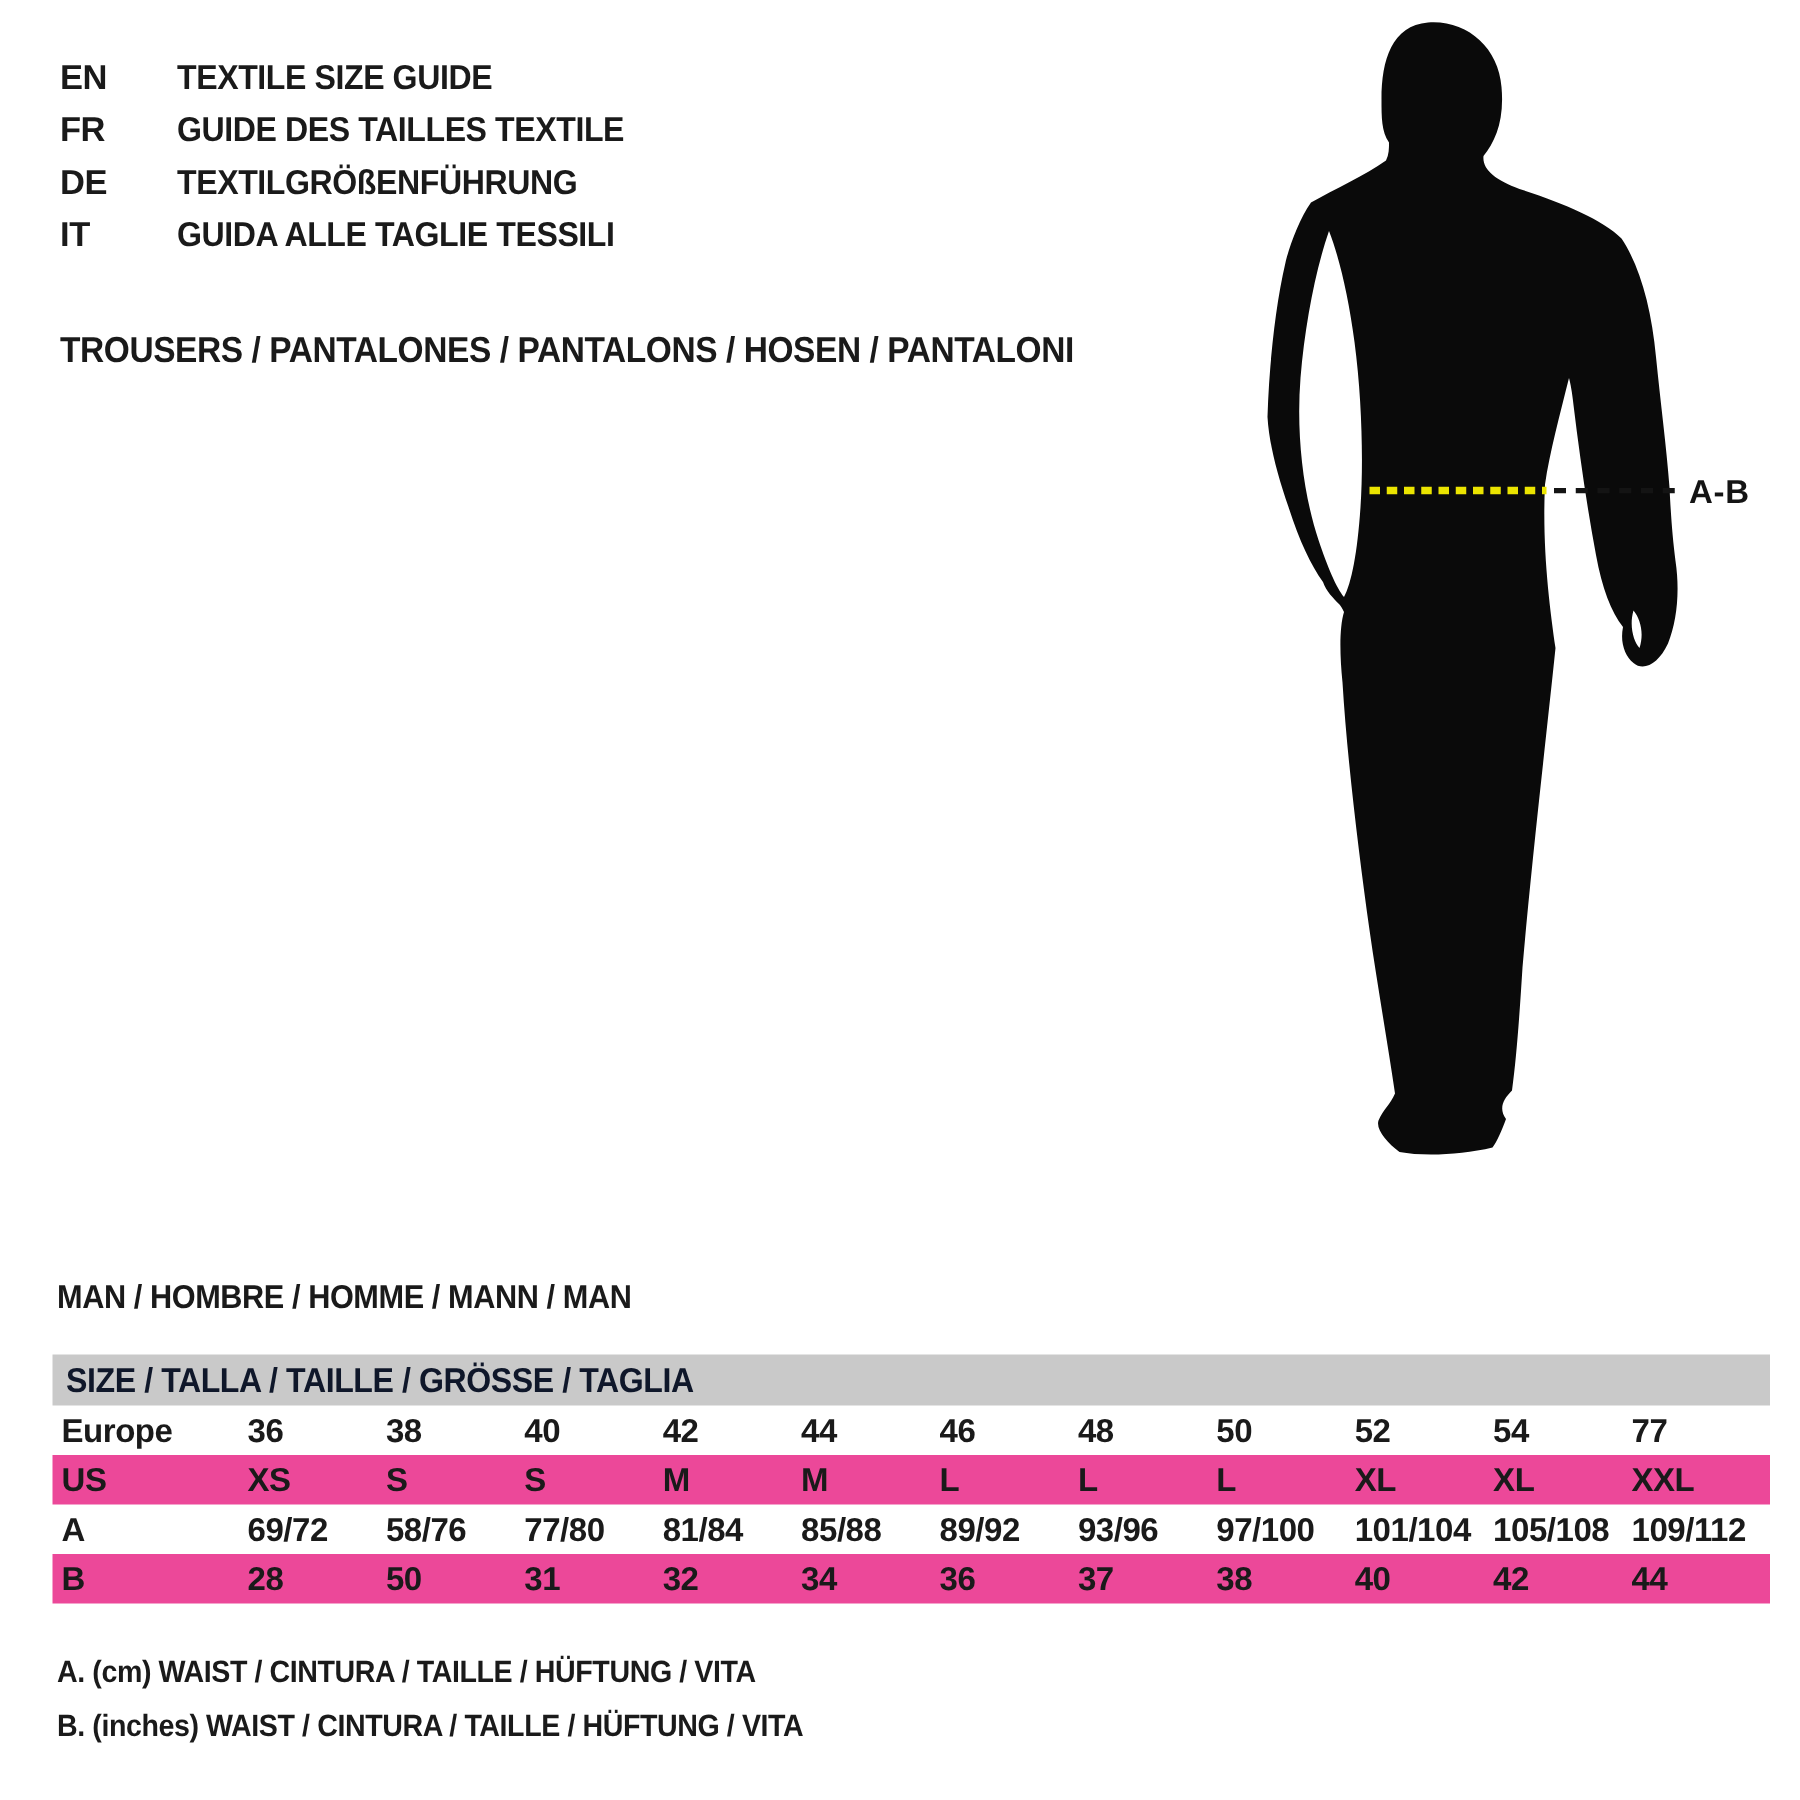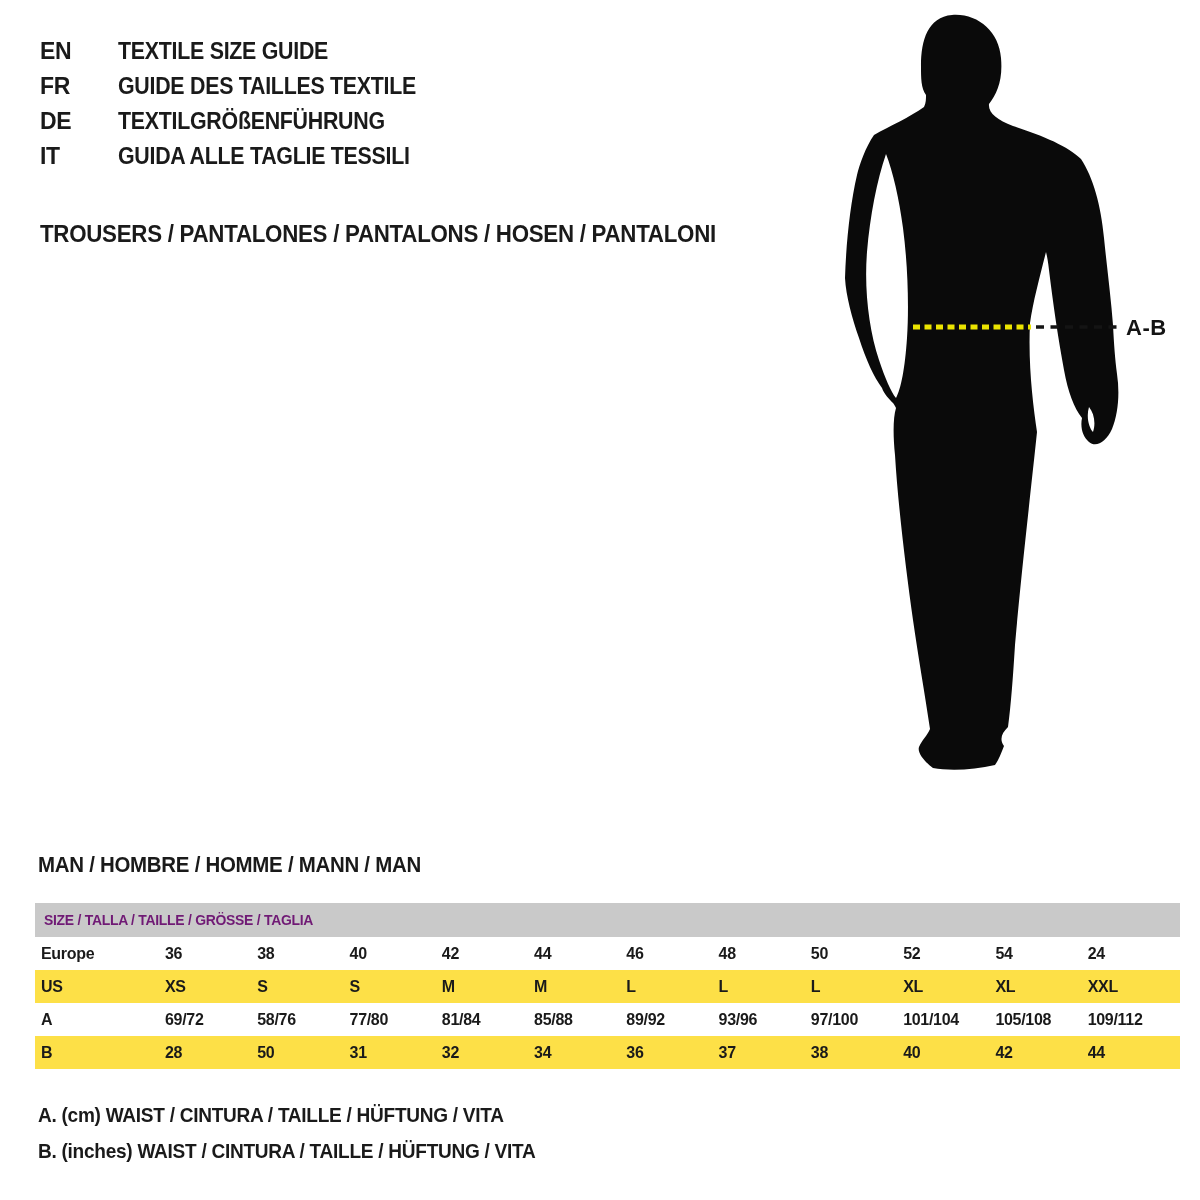--- a/index.html
+++ b/index.html
@@ -22,23 +22,23 @@
 
   
   .figure-layer{left:0;top:0;width:1200px;height:1200px;pointer-events:none}
   .figure-layer text{
     font-family:"Liberation Sans",sans-serif;font-weight:700;
     letter-spacing:0.5px;
   }
 
   
   .size-table{left:35px;top:903px;width:1145px}
-  .thead{height:34px;background:#c9c9c9;line-height:34px;padding-left:9px;font-size:15px;color:#701a75}
-  .trow{display:flex;height:33px;align-items:center;font-size:16px}
-  .trow.stripe{background:#fde047}
+  .thead{height:34px;background:#c9c9c9;line-height:34px;padding-left:9px;font-size:23px;color:#0f172a}
+  .trow{display:flex;height:33px;align-items:center;font-size:22px}
+  .trow.stripe{background:#ec4899}
   .tlabel{width:130px;padding-left:6px;box-sizing:border-box}
   .tcell{flex:1 1 0;text-align:left}
 
   
   .notes{left:38px;top:1097px;font-size:20.5px;line-height:36px}
   .note-line{display:block}
 </style>
 </head>
 <body>
 
@@ -135,21 +135,21 @@
   <div class="tcell">36</div>
         <div class="tcell">38</div>
         <div class="tcell">40</div>
         <div class="tcell">42</div>
         <div class="tcell">44</div>
         <div class="tcell">46</div>
         <div class="tcell">48</div>
         <div class="tcell">50</div>
         <div class="tcell">52</div>
         <div class="tcell">54</div>
-        <div class="tcell">24</div>
+        <div class="tcell">77</div>
       </div>
       <div class="trow stripe">
     <div class="tlabel">US</div>
   <div class="tcell">XS</div>
         <div class="tcell">S</div>
         <div class="tcell">S</div>
         <div class="tcell">M</div>
         <div class="tcell">M</div>
         <div class="tcell">L</div>
         <div class="tcell">L</div>

